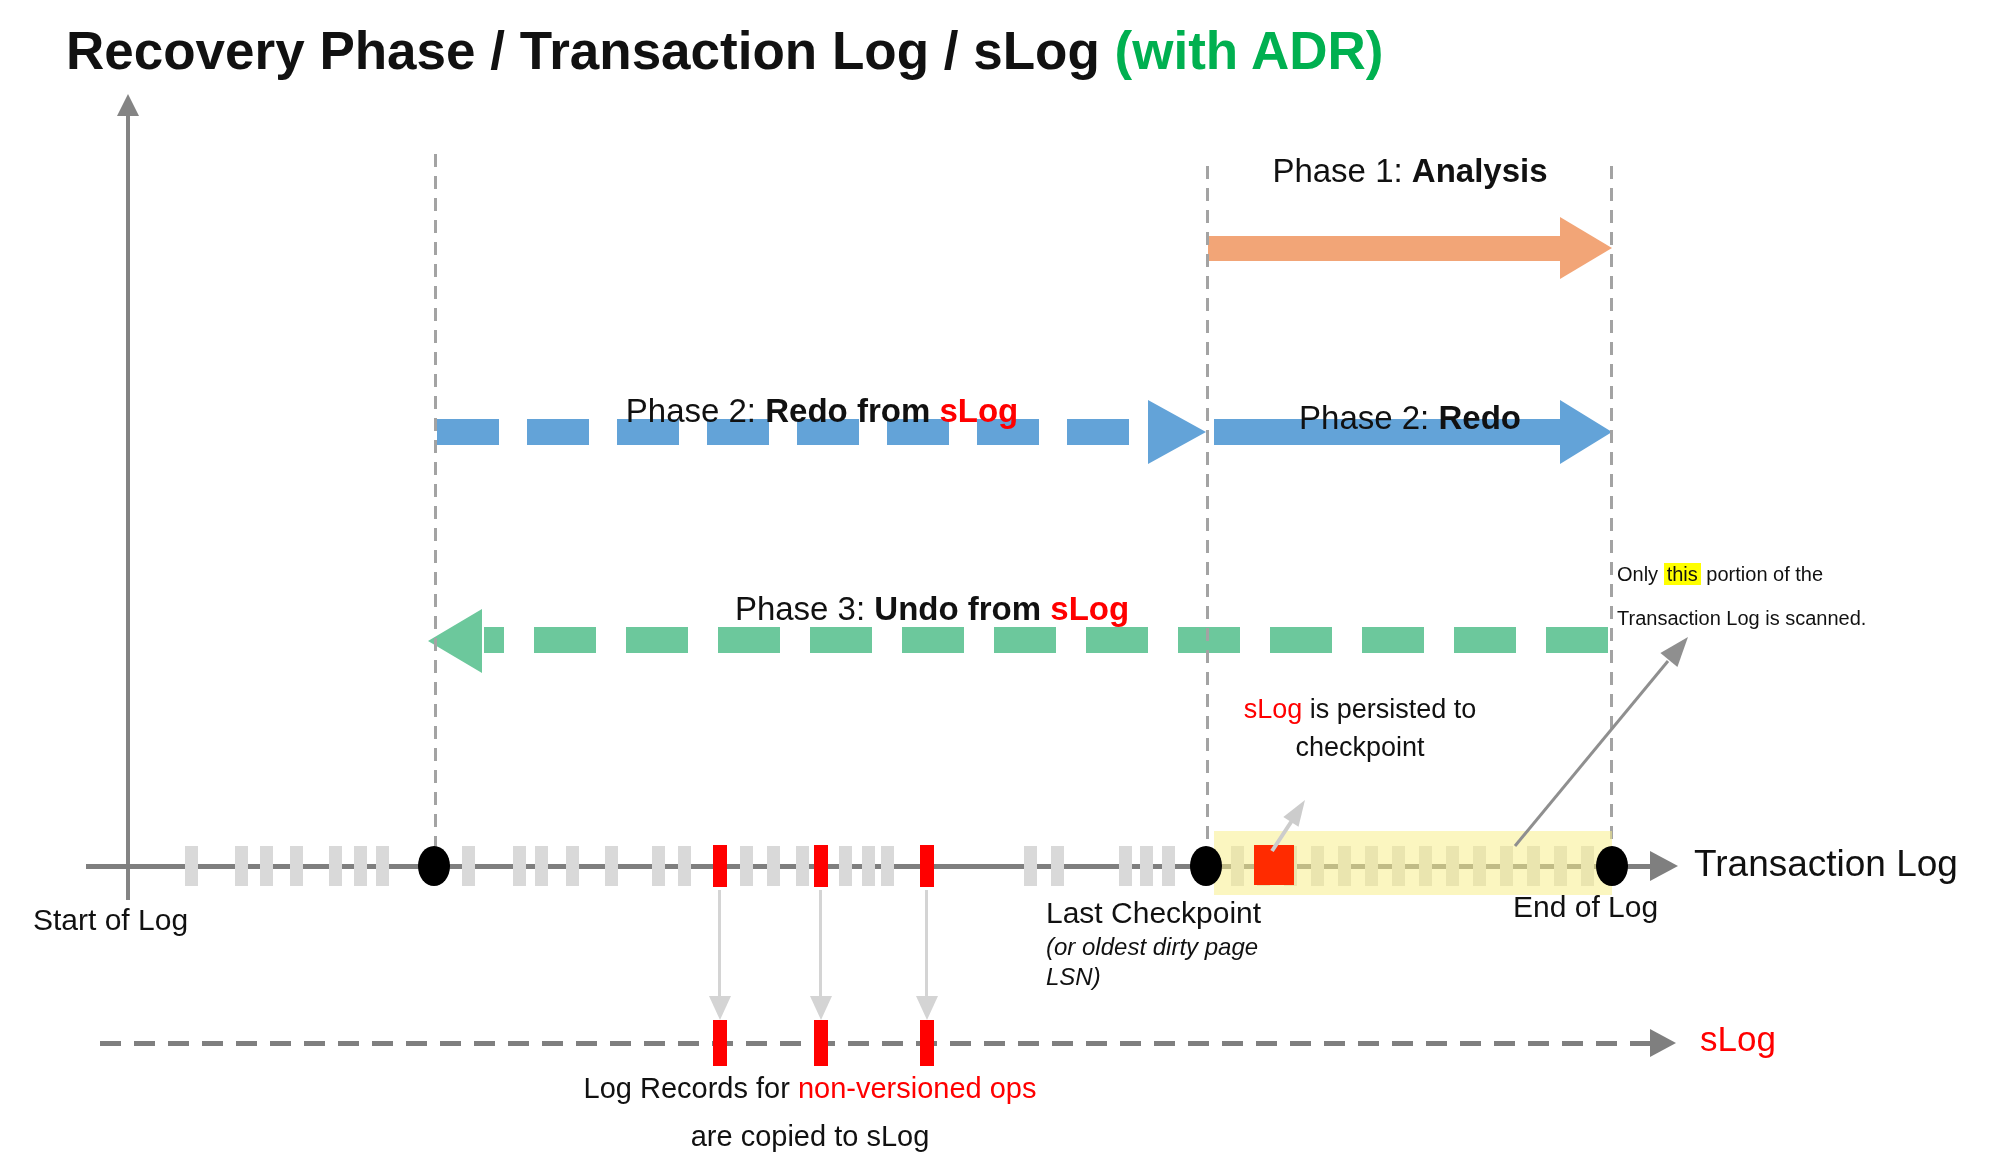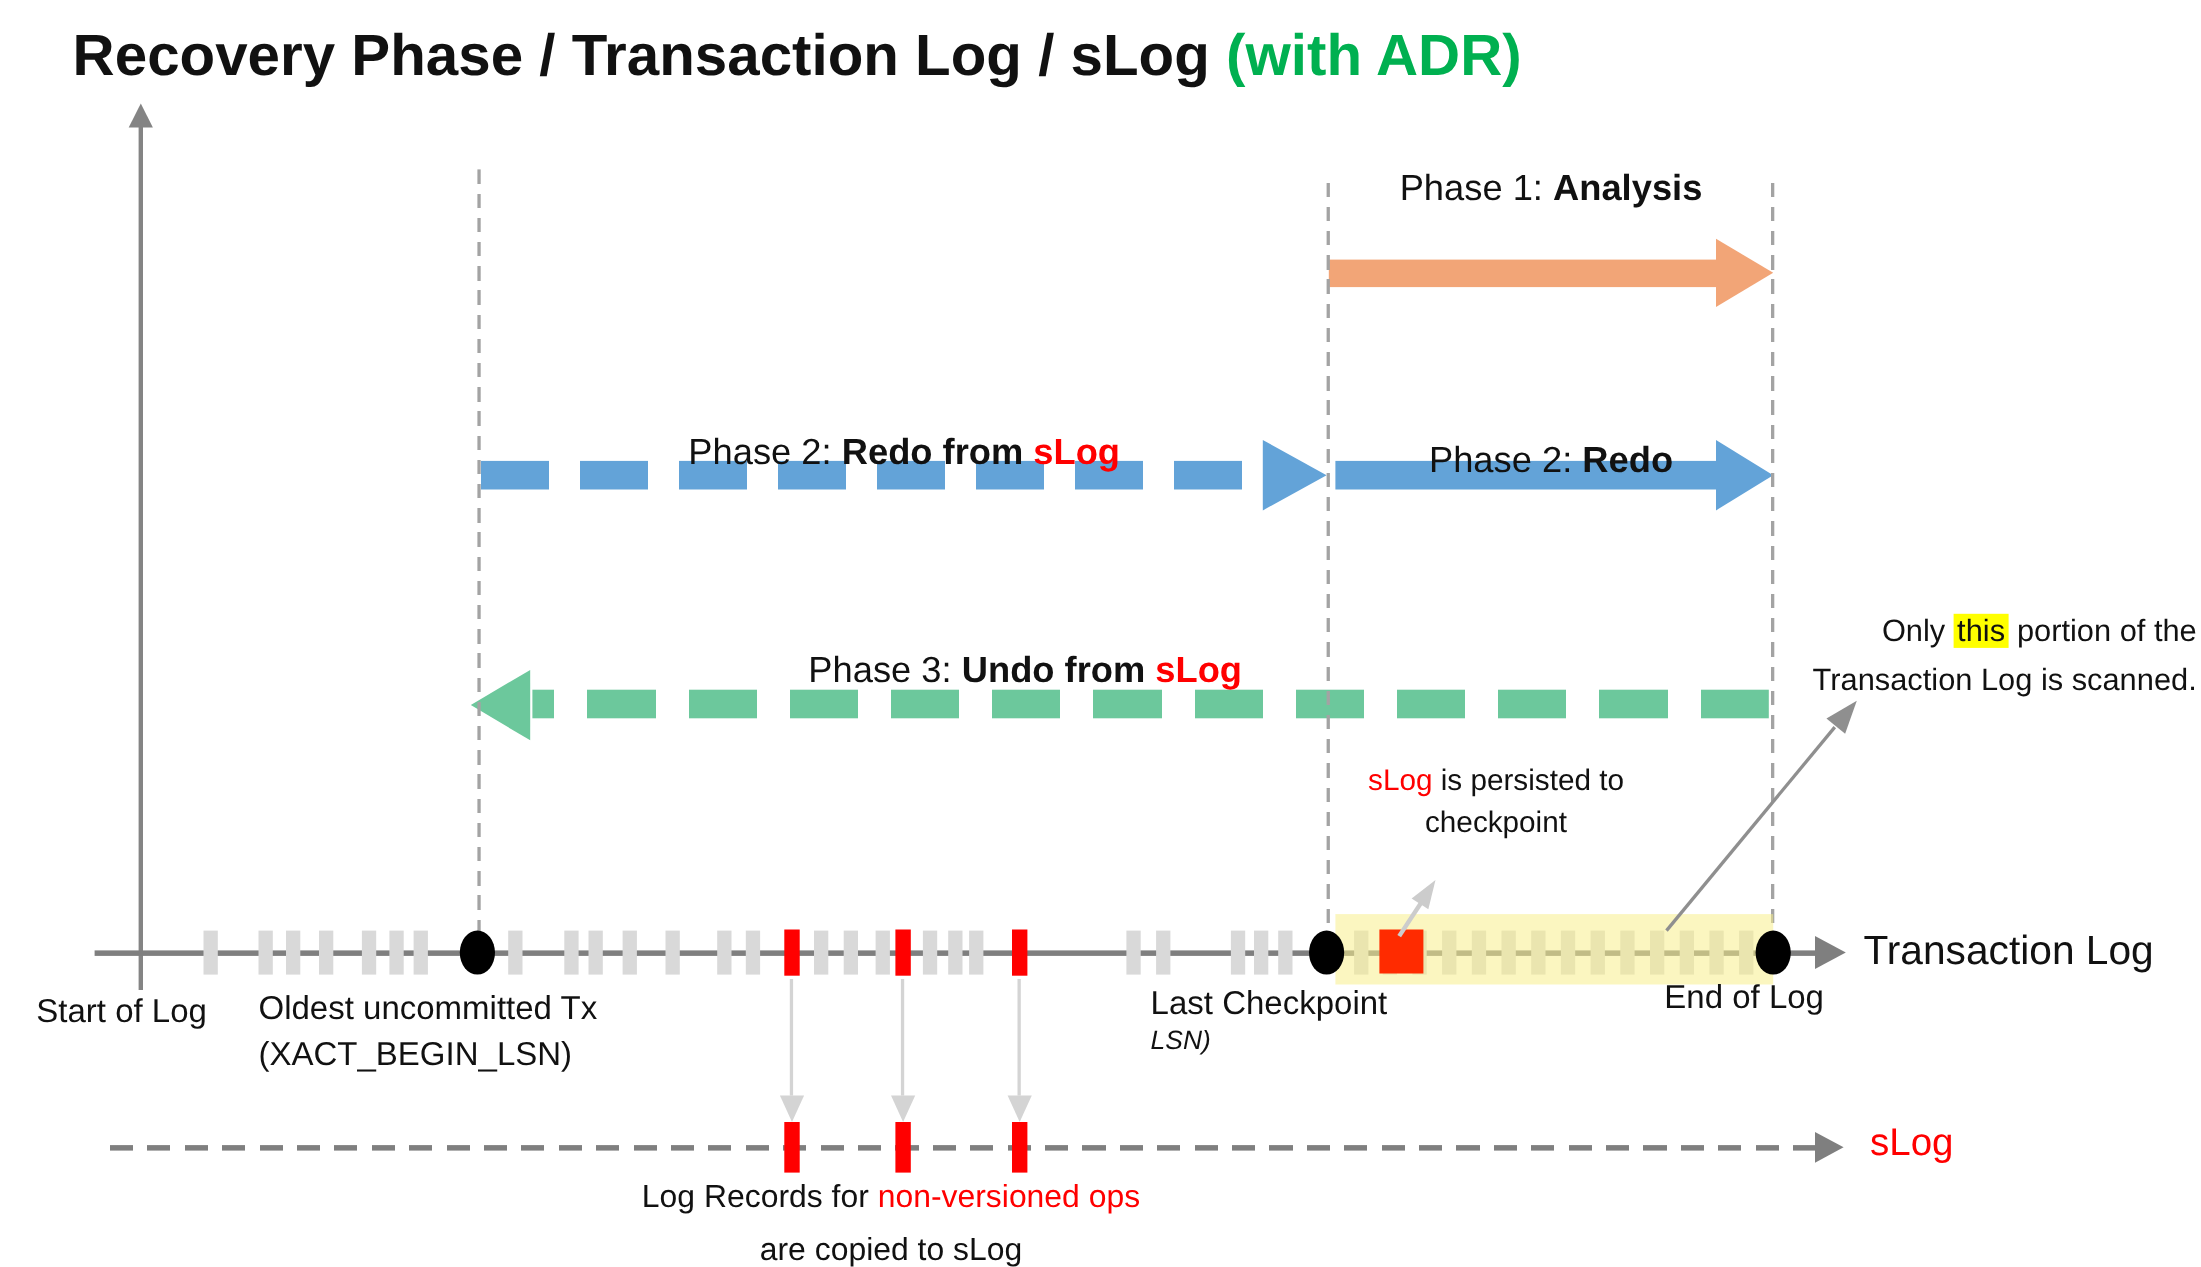--- a/index.html
+++ b/index.html
@@ -53,21 +53,21 @@
   .a2s-head{left:1148px;top:400px;width:0;height:0;border-top:32px solid transparent;
             border-bottom:32px solid transparent;border-left:58px solid var(--arrow_blue);}
   .a2-body{left:1214px;top:419px;width:346px;height:26px;background:var(--arrow_blue);}
   .a2-head{left:1560px;top:400px;width:0;height:0;border-top:32px solid transparent;
            border-bottom:32px solid transparent;border-left:52px solid var(--arrow_blue);}
   .a3-head{left:428px;top:609px;width:0;height:0;border-top:32px solid transparent;
            border-bottom:32px solid transparent;border-right:54px solid var(--arrow_green);}
   .a3-body{left:484px;top:627px;width:1124px;height:26px;
            background:repeating-linear-gradient(270deg,var(--arrow_green) 0 62px,transparent 62px 92px);}
   
-  .scan-note{left:1617px;top:552px;width:380px;font-size:28px;line-height:44px;text-align:right;white-space:nowrap;}
+  .scan-note{left:1617px;top:552px;width:380px;font-size:20px;line-height:44px;text-align:left;white-space:nowrap;}
   .scan-note .hl{background:var(--highlight_yellow);padding:0 3px;}
   .persist-note{left:1160px;top:690px;width:400px;font-size:27px;line-height:38px;text-align:center;white-space:nowrap;}
   .persist-note .red{color:var(--accent_red);}
   .copy-note{left:510px;top:1064px;width:600px;font-size:29px;line-height:48px;text-align:center;white-space:nowrap;}
   .copy-note .red{color:var(--accent_red);}
   
   .pt-label{font-size:30px;white-space:nowrap;z-index:7;}
   .start-label{left:33px;top:903px;width:180px;}
   .oldest-label{left:235px;top:896px;width:400px;line-height:42px;}
   .ckpt-label{left:1046px;top:894px;width:320px;line-height:38px;}
@@ -177,26 +177,23 @@
     <div><span>Only </span><span class="hl">this</span><span> portion of the</span></div>
     <div>Transaction Log is scanned.</div>
   </div>
 
   <div class="abs persist-note">
     <div><span class="red">sLog</span><span> is persisted to</span></div>
     <div>checkpoint</div>
   </div>
 
   <div class="abs pt-label start-label">Start of Log</div>
-  <div class="abs pt-label oldest-label">
-    <div>Oldest uncommitted Tx</div>
-    <div>(XACT_BEGIN_LSN)</div>
-  </div>
   <div class="abs pt-label ckpt-label">
     <div>Last Checkpoint</div>
+    <span class="it">(or oldest dirty page</span>
     <span class="it">LSN)</span>
   </div>
   <div class="abs pt-label end-label">End of Log</div>
 
   <div class="abs slog-line"></div>
   <div class="abs slog-head"></div>
   <div class="abs slog-label">sLog</div>
   <div>
       <div class="slog-tick" style="left: 713px;"></div>
       <div class="slog-tick" style="left: 814px;"></div>

